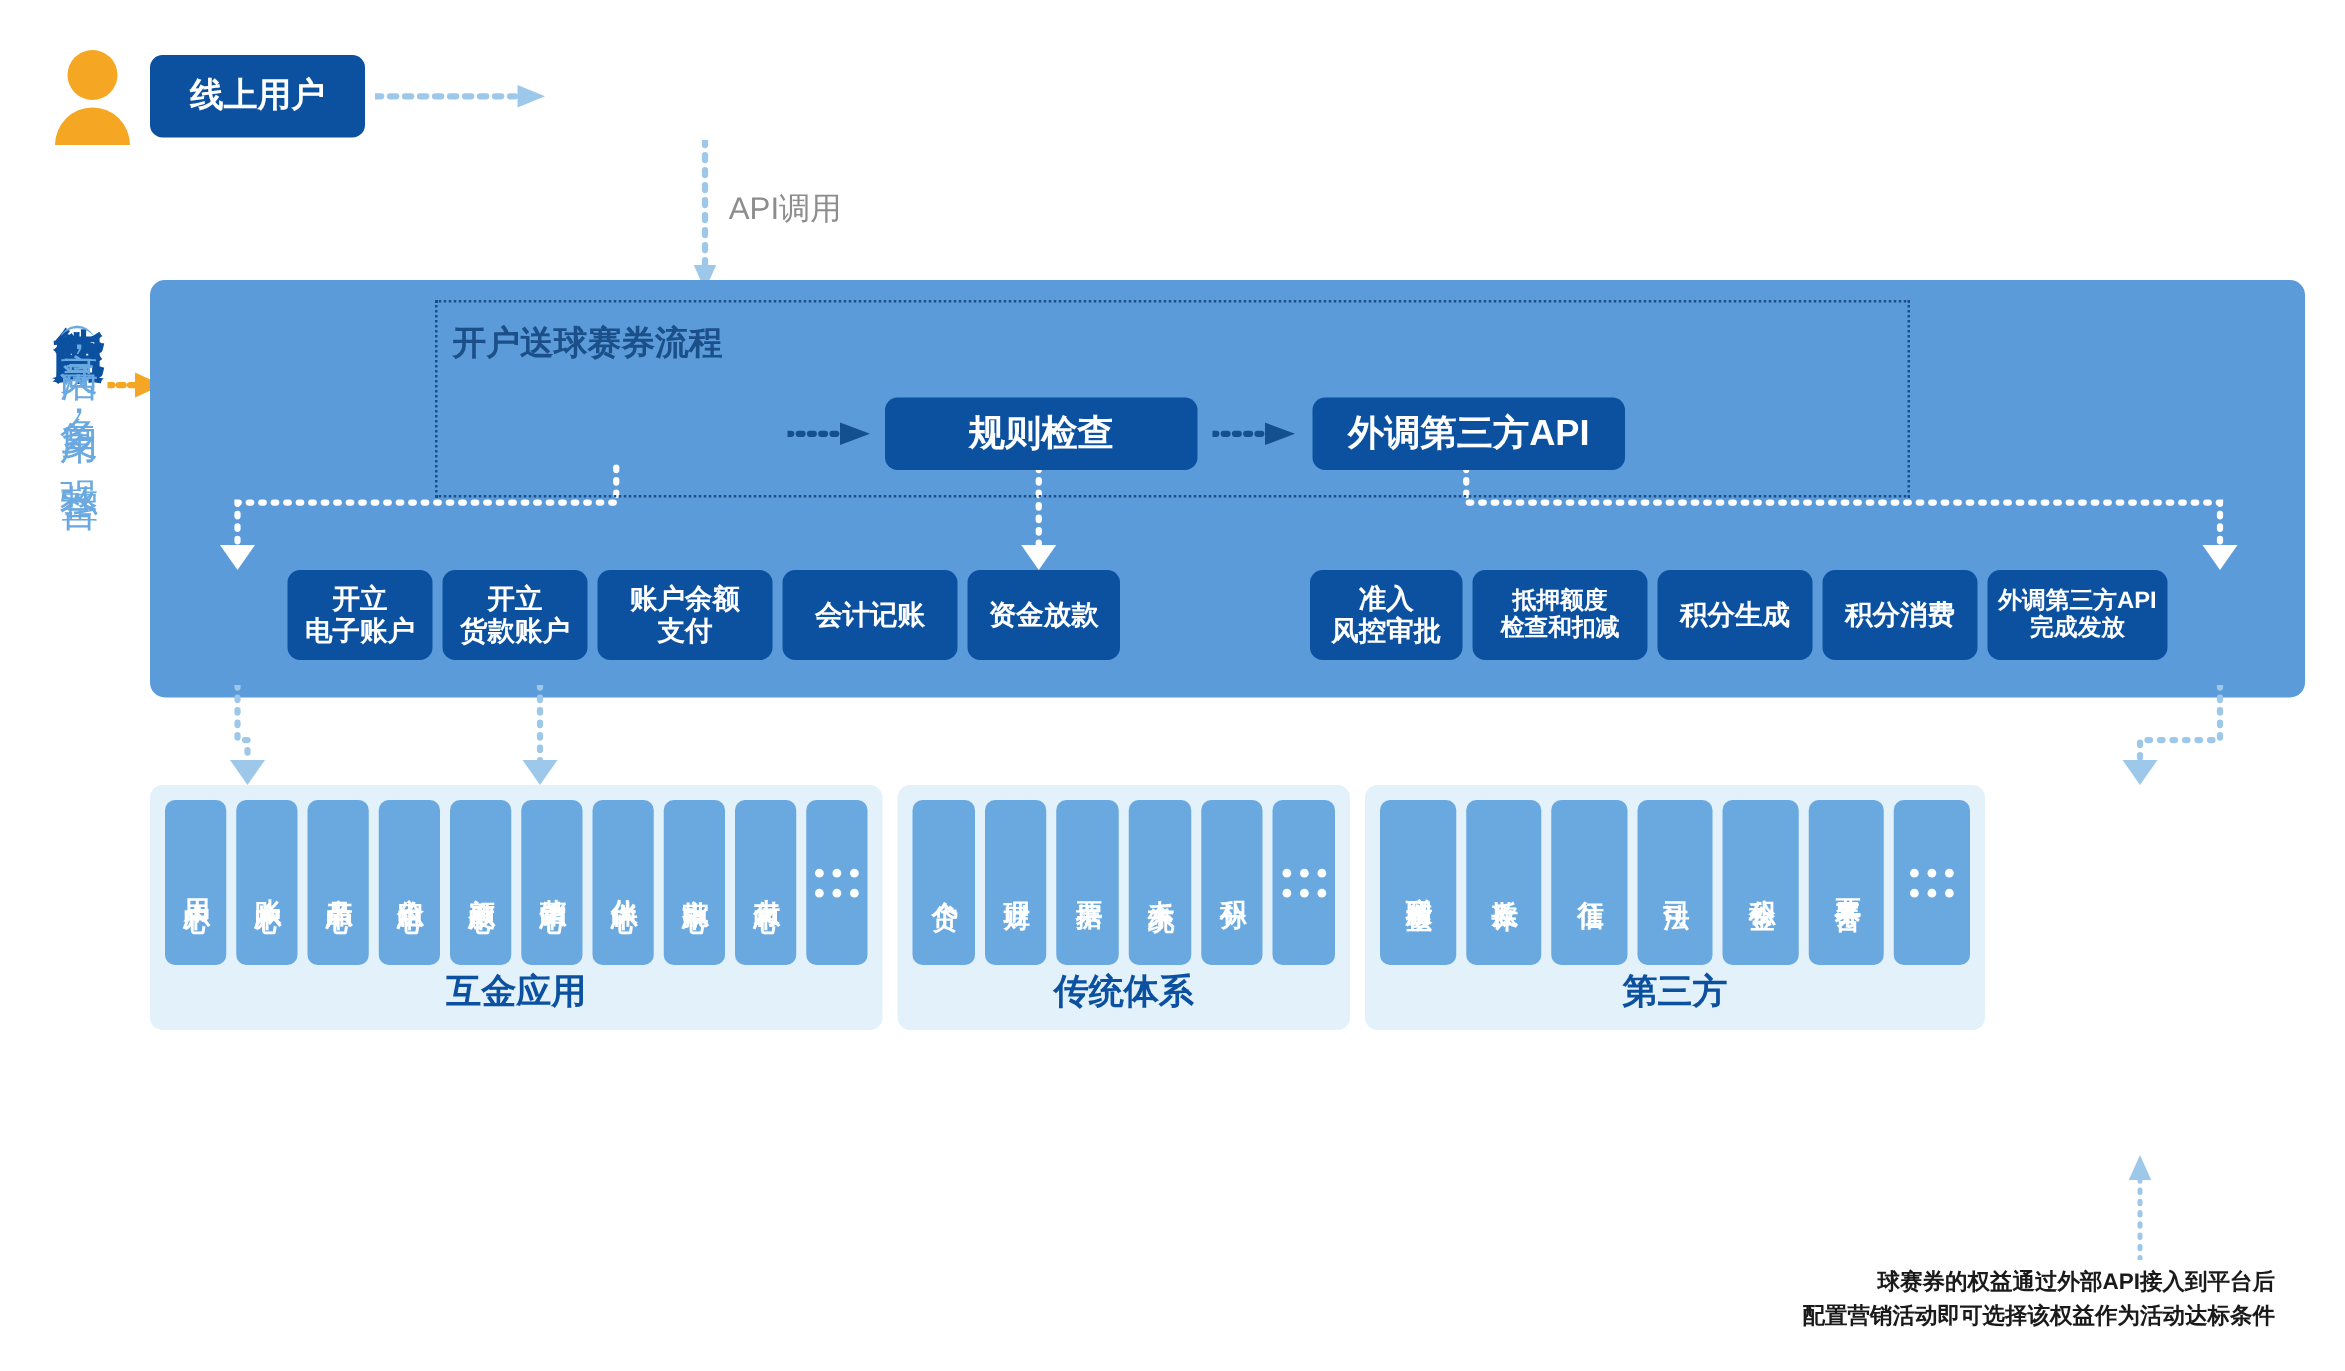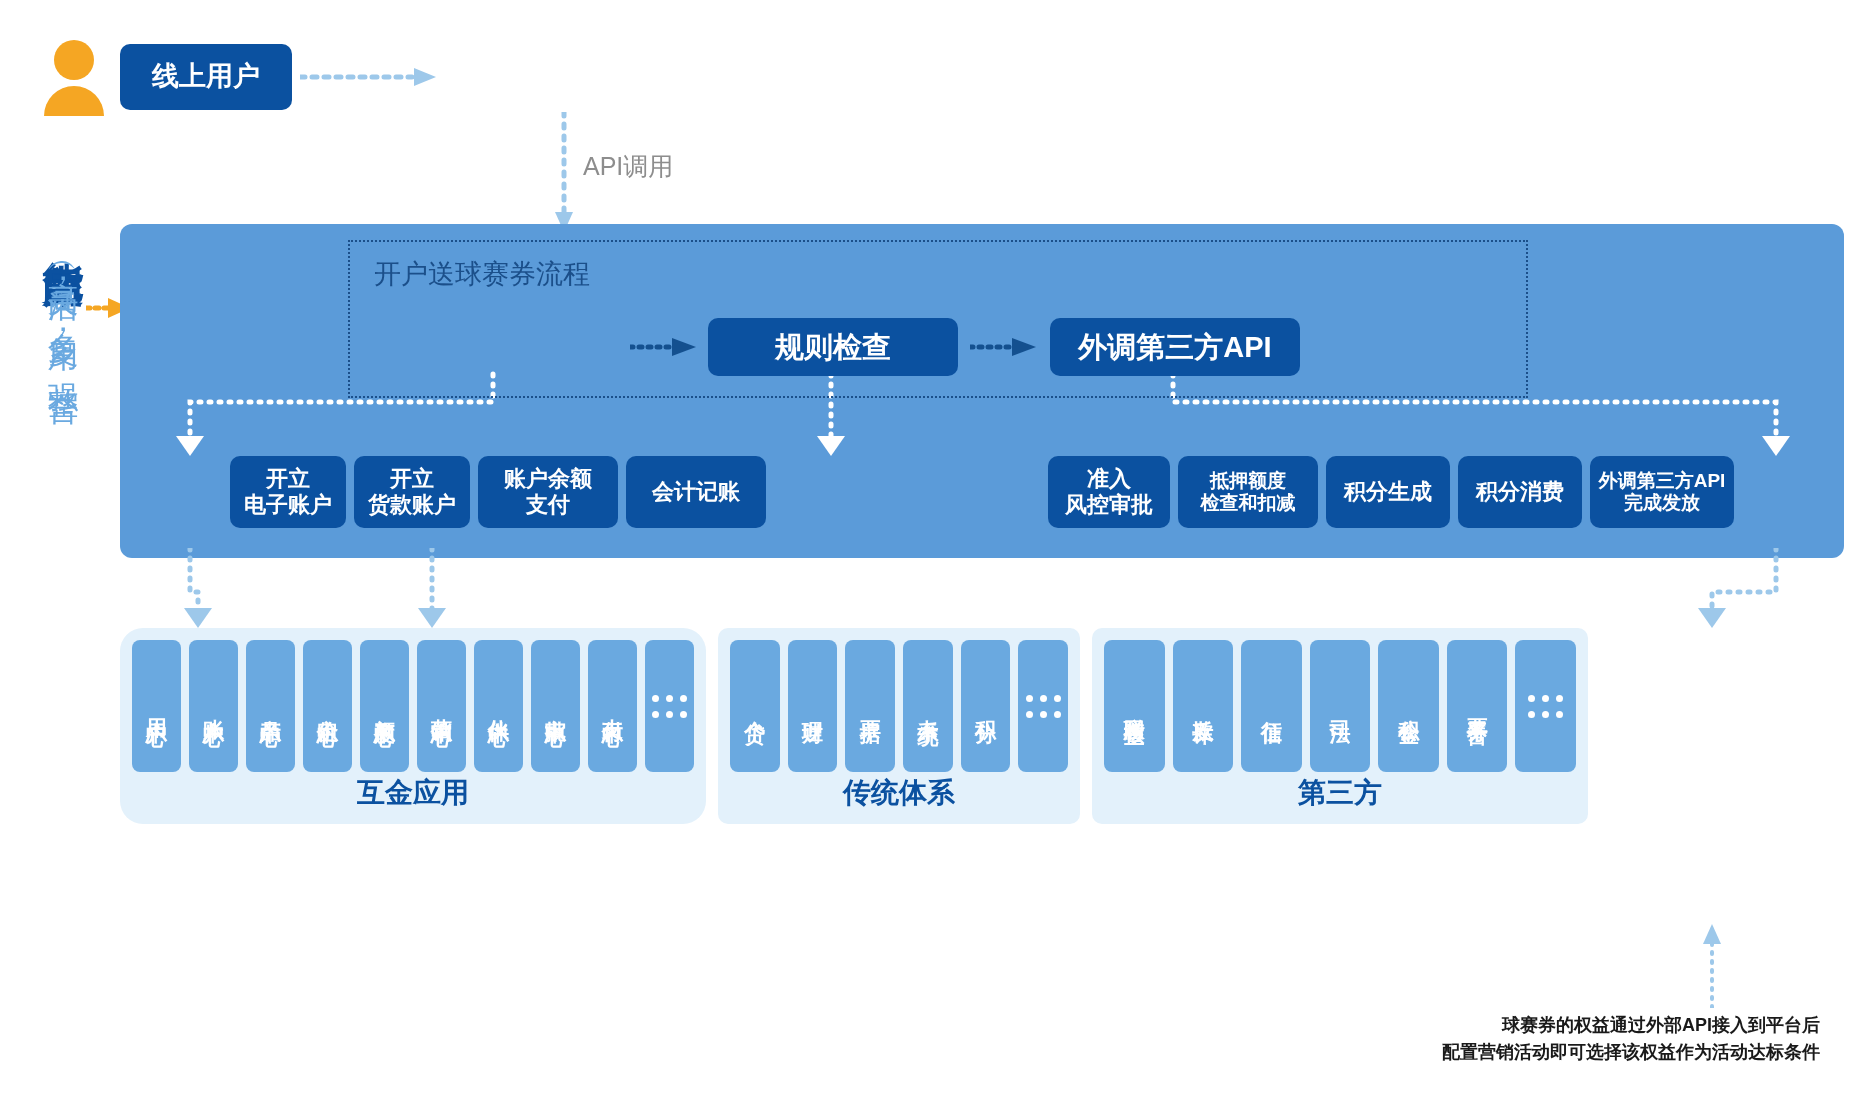--- a/index.html
+++ b/index.html
@@ -64,22 +64,22 @@
   
   #main-panel {
     position: absolute; left: 120px; top: 224px; width: 1724px; height: 334px;
     background: #5b9bd9; border-radius: 12px;
   }
   #flow-group {
     position: absolute; left: 228px; top: 16px; width: 1180px; height: 158px;
     border: 2px dotted #1b4f8a;
   }
   #flow-group-title {
-    position: absolute; left: 24px; top: 14px;
-    font-size: 27px; font-weight: normal; color: #1b4f8a;
+    position: absolute; left: 12px; top: 14px;
+    font-size: 27px; font-weight: bold; color: #1b4f8a;
   }
   .flow-box {
     top: 76px; height: 58px; font-size: 29px;
   }
   #flow-box-0 { left: 20px;  width: 250px; }
   #flow-box-1 { left: 358px; width: 250px; }
   #flow-box-2 { left: 700px; width: 250px; }
   .flow-arrow { position: absolute; top: 94px; width: 70px; height: 22px; }
   #flow-arrow-0 { left: 280px; }
   #flow-arrow-1 { left: 620px; }
@@ -94,21 +94,21 @@
   #panel-connectors { position: absolute; left: 0; top: 0; width: 1724px; height: 334px; }
 
   
   #bottom-connectors { position: absolute; left: 0; top: 548px; width: 1876px; height: 90px; }
 
   
   .group {
     position: absolute; top: 628px; height: 196px;
     background: #e3f1fb; border-radius: 10px;
   }
-  #group-0 { left: 120px; width: 586px; border-radius: 23px; }
+  #group-0 { left: 120px; width: 586px; }
   #group-1 { left: 718px; width: 362px; }
   #group-2 { left: 1092px; width: 496px; }
   .group-items {
     position: absolute; left: 12px; top: 12px; right: 12px; height: 132px;
     display: flex; gap: 8px;
   }
   .group-chip {
     flex: 1;
     background: #6aa9e0; border-radius: 8px;
     display: flex; align-items: center; justify-content: center;
@@ -215,20 +215,23 @@
         <span class="label-txt">开立
 货款账户</span>
       </div>
       <div class="dark-box cap-box" style="left: 358px; width: 140px;">
         <span class="label-txt">账户余额
 支付</span>
       </div>
       <div class="dark-box cap-box" style="left: 506px; width: 140px; font-family: Liberation Serif, serif;">
         <span class="label-txt">会计记账</span>
       </div>
+      <div class="dark-box cap-box" style="left: 654px; width: 122px;">
+        <span class="label-txt">资金放款</span>
+      </div>
       <div class="dark-box cap-box" style="left: 928px; width: 122px;">
         <span class="label-txt">准入
 风控审批</span>
       </div>
       <div class="dark-box cap-box small" style="left: 1058px; width: 140px;">
         <span class="label-txt">抵押额度
 检查和扣减</span>
       </div>
       <div class="dark-box cap-box" style="left: 1206px; width: 124px;">
         <span class="label-txt">积分生成</span>

